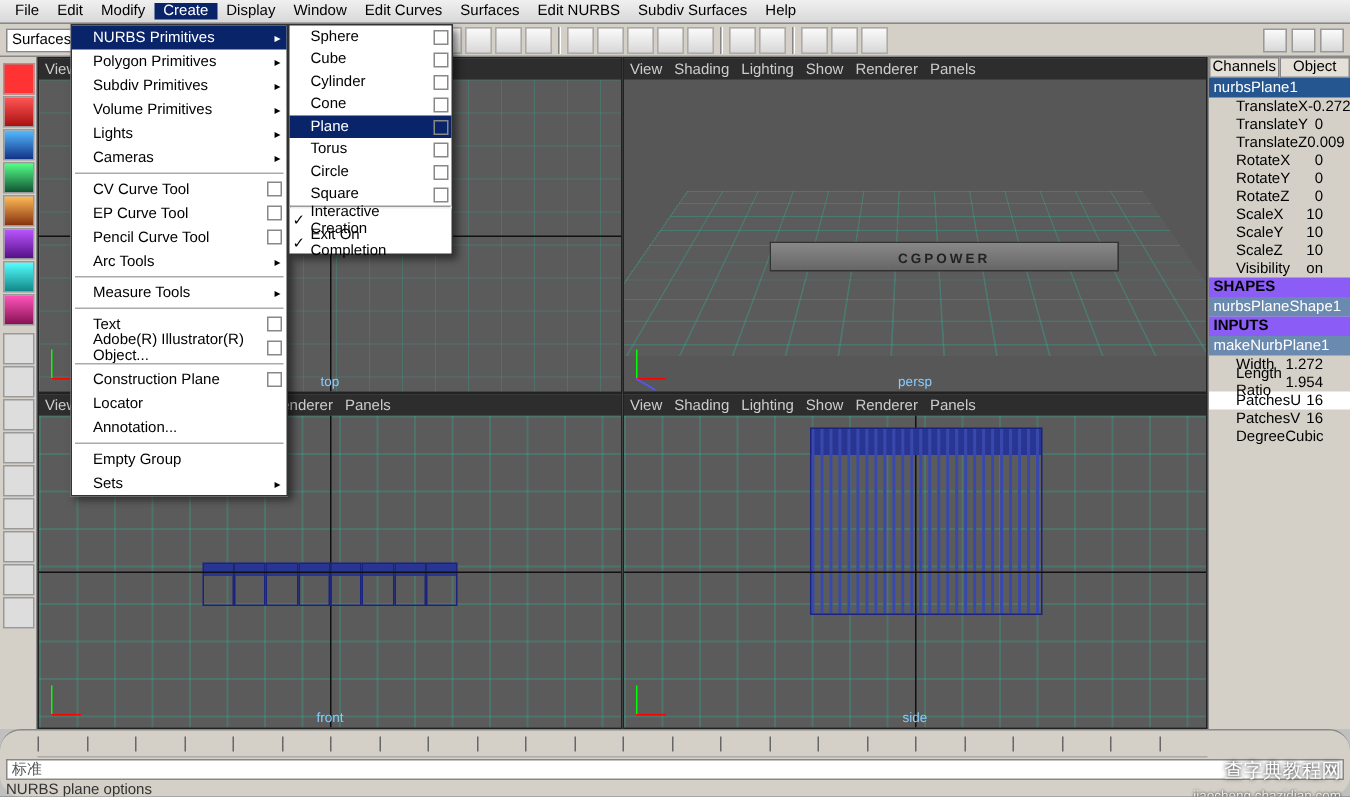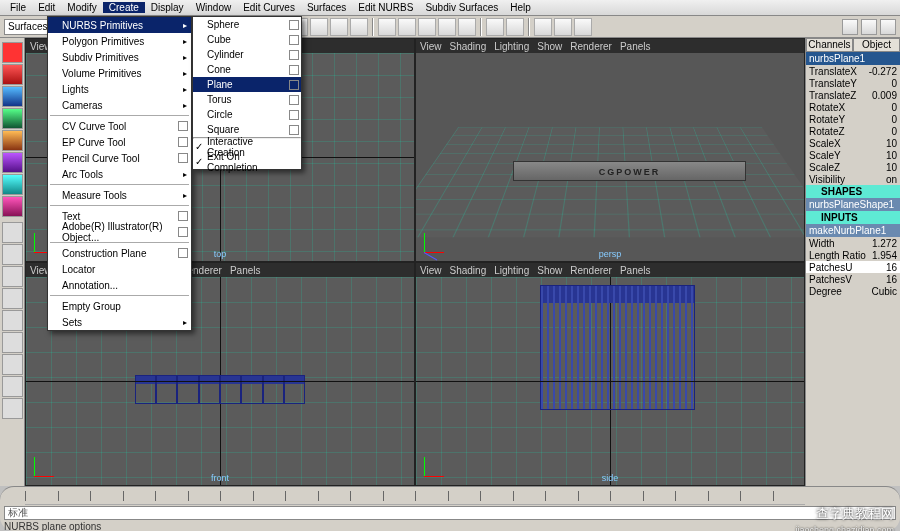--- a/index.html
+++ b/index.html
@@ -31,23 +31,23 @@
   .axis-gizmo .y{position:absolute;left:2px;bottom:2px;width:1px;height:20px;background:#0f0;}
   .axis-gizmo .x{position:absolute;left:2px;bottom:2px;height:1px;width:20px;background:#f00;}
   .axis-gizmo .z{position:absolute;left:2px;bottom:2px;height:1px;width:15px;background:#55f;transform:rotate(30deg);transform-origin:left;}
   .vp-label{position:absolute; bottom:2px; left:50%; transform:translateX(-50%); color:#8cf; font-size:9px;}
   
   .sel-box{position:absolute; border:1px dashed #3cf; background:linear-gradient(#c0d0ff,#a0b0e0);}
   .right-panel{width:95px; background:#d4d0c8; border-left:1px solid #888; display:flex; flex-direction:column; font-size:9px;}
   .pan-tab{display:flex; height:14px;}
   .pan-tab div{flex:1;text-align:center;border:1px solid #888;background:#e4e0d8;}
   .attr-title{background:#25568f;color:#fff;padding:1px 3px;}
-  .attr-row{display:flex; justify-content:space-between; padding:0 3px; height:12px; align-items:center;}
+  .attr-row{display:flex; justify-content:space-between; padding:0 18px; height:12px; align-items:center;}
   .attr-row.sel{background:#fff;}
-  .section-hd{background:#5eead4;color:#000;padding:1px 15px;font-weight:bold;}
+  .section-hd{background:#8b5cf6;color:#000;padding:1px 3px;font-weight:bold;}
   .bottombar{position:absolute;left:0;right:0;bottom:0;height:45px;background:#d4d0c8;border-top:1px solid #888;border-radius:14px;}
   .timeline{height:18px;display:flex;align-items:center;border-bottom:1px solid #aaa;margin-left:25px;margin-right:95px;}
   .tick{flex:1;height:10px;border-left:1px solid #666;}
   .cmdline{height:14px;margin:1px 4px;background:#fff;border:1px solid #888;display:flex;align-items:center;padding:0 3px;color:#555;}
   .status{height:12px;padding:0 4px;color:#333;}
   .dropdown{position:absolute;top:16px;left:47px;width:145px;background:#fff;border:1px solid #333;box-shadow:3px 3px 5px rgba(0,0,0,.5);z-index:100;}
   .dropdown .item{height:16px;display:flex;align-items:center;padding:0 14px;position:relative;}
   .dropdown .item.hl{background:#0a246a;color:#fff;}
   .dropdown .item.sub::after{content:"▸";position:absolute;right:4px;font-size:8px;}
   .dropdown hr{border:none;border-top:1px solid #aaa;margin:2px 2px;}

